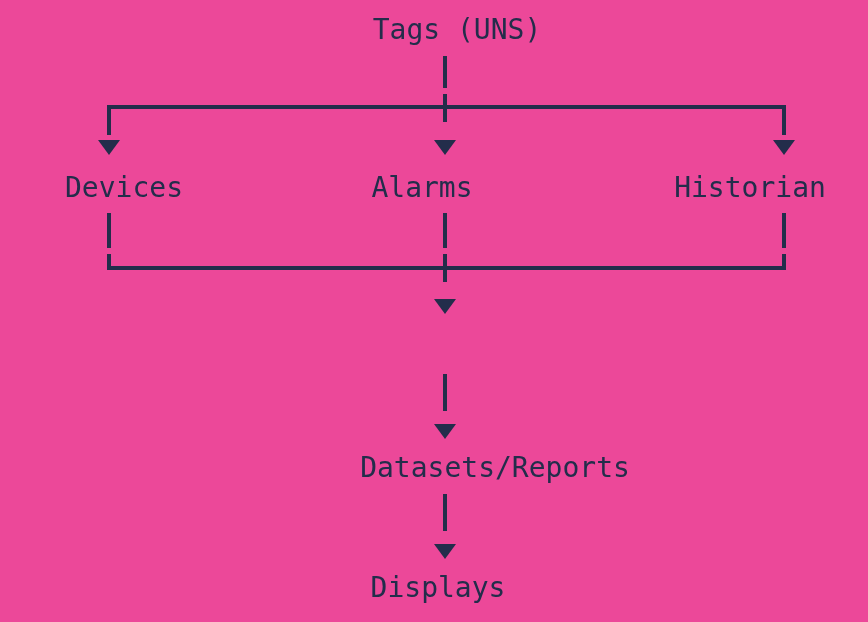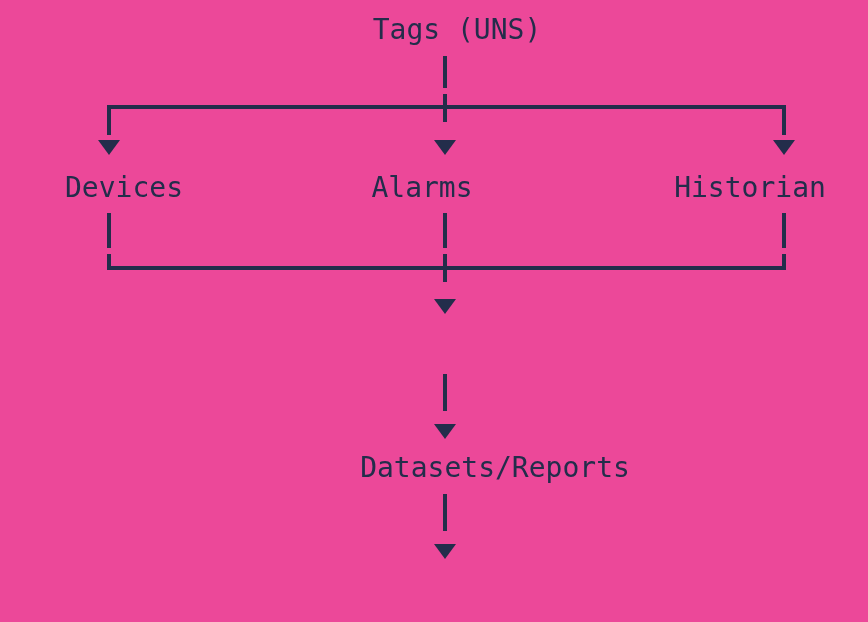--- a/index.html
+++ b/index.html
@@ -88,14 +88,15 @@
 
 
   <div class="edge-v" style="left:445px; top:374px; height:37px;"></div>
   <div class="arrow-head" style="left:445px; top:424px;"></div>
 
   <div class="node-label" style="left:471px; top:454px;margin-left:24px;">Datasets/Reports</div>
 
   <div class="edge-v" style="left:445px; top:494px; height:37px;"></div>
   <div class="arrow-head" style="left:445px; top:544px;"></div>
 
+  <div class="node-label" style="left:438px; top:574px;">Displays</div>
 
 </div>
 
 </body></html>

